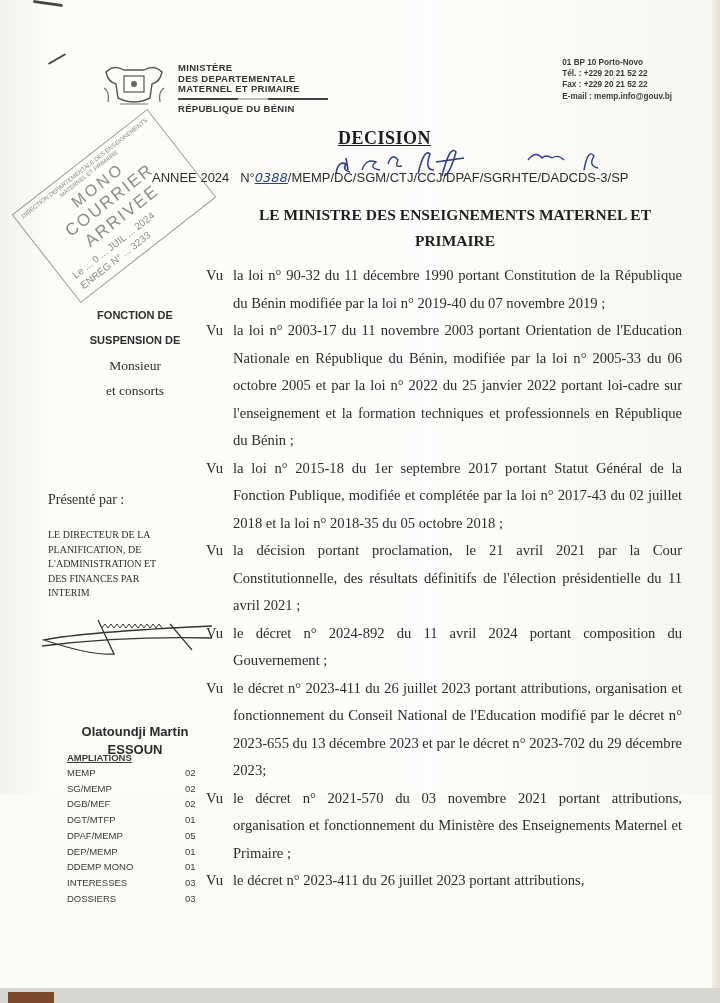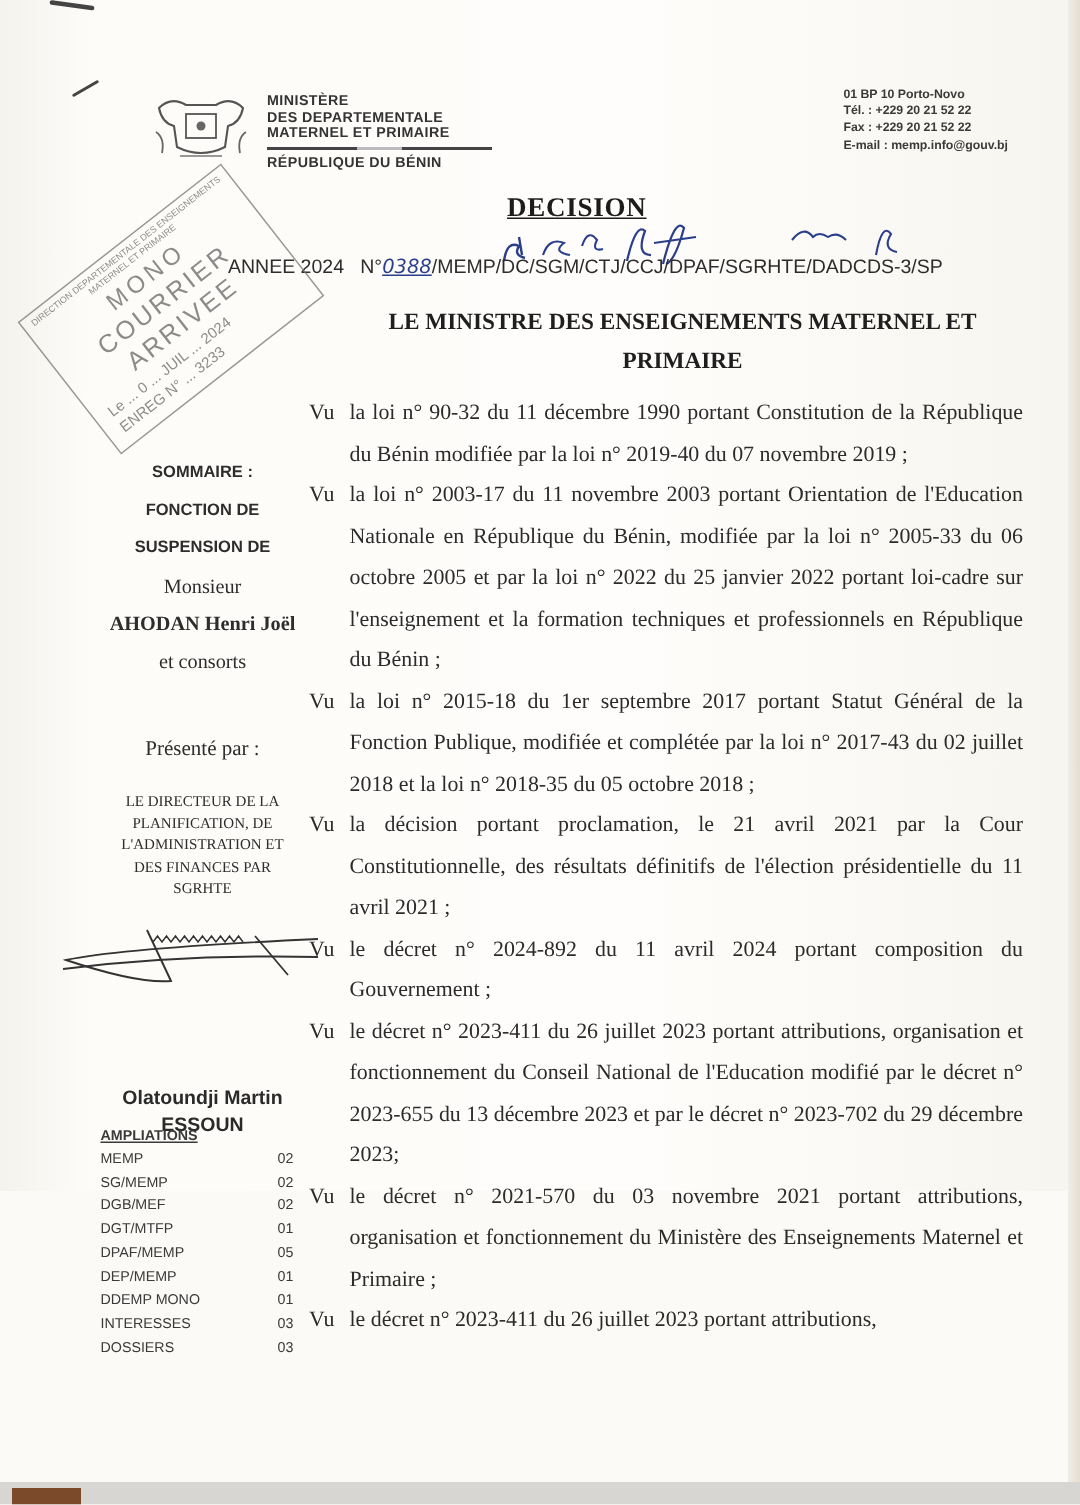--- a/index.html
+++ b/index.html
@@ -41,21 +41,21 @@
   .stamp .s1 { font-size: 6px; text-align: center; line-height: 7px; margin-top: 4px; }
   .stamp .s2 { font-size: 16px; text-align: center; letter-spacing: 3px; margin-top: 2px; }
   .stamp .s3 { font-size: 17px; text-align: center; letter-spacing: 2px; }
   .stamp .s4 { font-size: 10px; margin-left: 10px; margin-top: 2px; }
 
   
   .sidebar { position: absolute; left: 60px; top: 303px; width: 150px; text-align: center; color: #2d2d2d; }
   .sidebar .lbl { font-family: "Liberation Sans", sans-serif; font-weight: bold; font-size: 11px; line-height: 25px; }
   .sidebar .plain { font-family: "Liberation Serif", serif; font-size: 13.5px; line-height: 25px; }
   .sidebar .bold { font-family: "Liberation Serif", serif; font-weight: bold; font-size: 13.5px; line-height: 25px; }
-  .presented { position: absolute; left: 60px; top: 490px; width: 150px; text-align: center; color: #2d2d2d; }
+  .presented { position: absolute; left: 48px; top: 490px; width: 150px; color: #2d2d2d; }
   .presented .h { font-family: "Liberation Serif", serif; font-size: 14px; line-height: 20px; }
   .presented .role { font-family: "Liberation Serif", serif; font-size: 10px; line-height: 14.5px; margin-top: 18px; }
   .signature { position: absolute; left: 42px; top: 618px; width: 170px; height: 50px; }
   .signer { position: absolute; left: 60px; top: 723px; width: 150px; text-align: center;
     font-family: "Liberation Sans", sans-serif; font-weight: bold; font-size: 13px; line-height: 18px; color: #2a2a2a; }
 
   .ampliations { position: absolute; left: 67px; top: 750px; width: 140px;
     font-family: "Liberation Sans", sans-serif; font-size: 9.5px; color: #3a3a3a; }
   .ampliations .h { font-weight: bold; text-decoration: underline; line-height: 15px; }
   .ampliations .row { display: flex; justify-content: space-between; line-height: 15.7px; }
@@ -124,36 +124,34 @@
     <div class="s4">Le ... 0 ... JUIL ... 2024</div>
     <div class="s4">ENREG N° ... 3233</div>
   </div>
 
   <div class="minister">
     <div>LE MINISTRE DES ENSEIGNEMENTS MATERNEL ET</div>
     <div>PRIMAIRE</div>
   </div>
 
   <div class="sidebar">
-    <div class="lbl">SOMMAIRE :</div>
     <div class="lbl">FONCTION DE</div>
     <div class="lbl">SUSPENSION DE</div>
     <div class="plain">Monsieur</div>
-    <div class="bold">AHODAN Henri Joël</div>
     <div class="plain">et consorts</div>
   </div>
 
   <div class="presented">
     <div class="h">Présenté par :</div>
     <div class="role">
       <div>LE DIRECTEUR DE LA</div>
       <div>PLANIFICATION, DE</div>
       <div>L'ADMINISTRATION ET</div>
       <div>DES FINANCES PAR</div>
-      <div>SGRHTE</div>
+      <div>INTERIM</div>
     </div>
   </div>
 
   <svg class="signature" viewBox="0 0 170 50">
     <path d="M56 2 L72 36 Q50 38 2 22 Q40 14 170 8" fill="none" stroke="#333" stroke-width="1.3"></path>
     <path d="M0 28 Q80 18 170 20" fill="none" stroke="#333" stroke-width="1.3"></path>
     <path d="M60 10 l3 -4 l3 4 l3 -4 l3 4 l3 -4 l3 4 l3 -4 l3 4 l3 -4 l3 4 l3 -4 l3 4 l3 -4 l3 4 l3 -4 l3 4 l3 -4 l3 4 l3 -4 l3 4" fill="none" stroke="#333" stroke-width="1"></path>
     <path d="M128 6 L150 32" fill="none" stroke="#333" stroke-width="1.2"></path>
   </svg>
 

